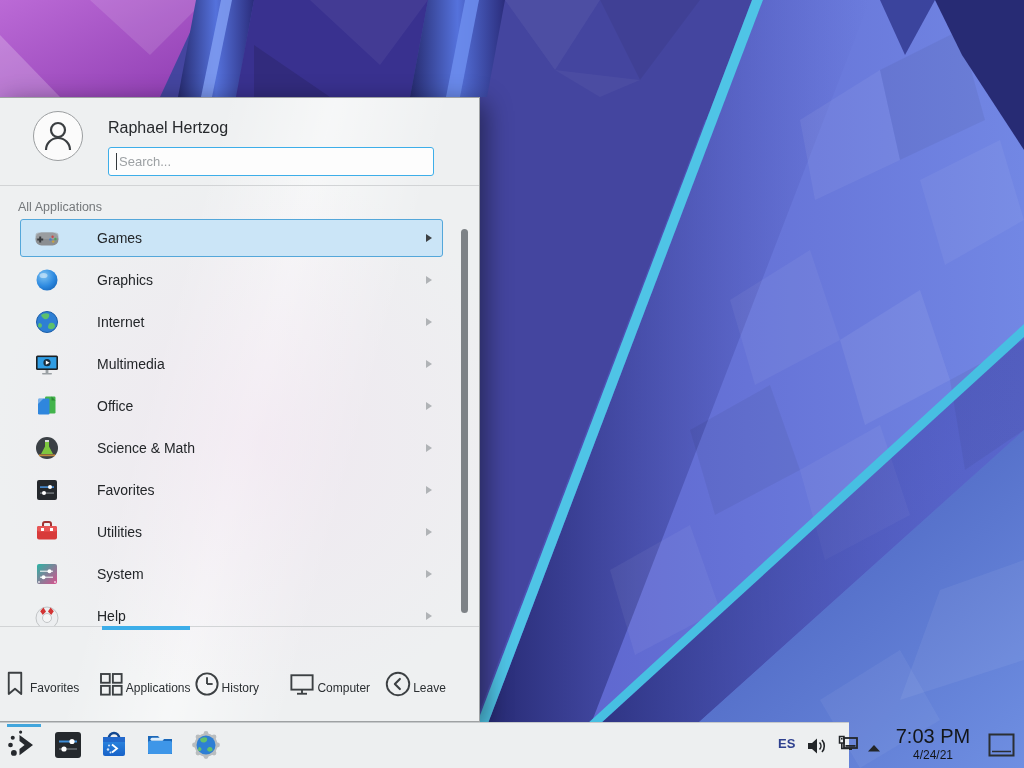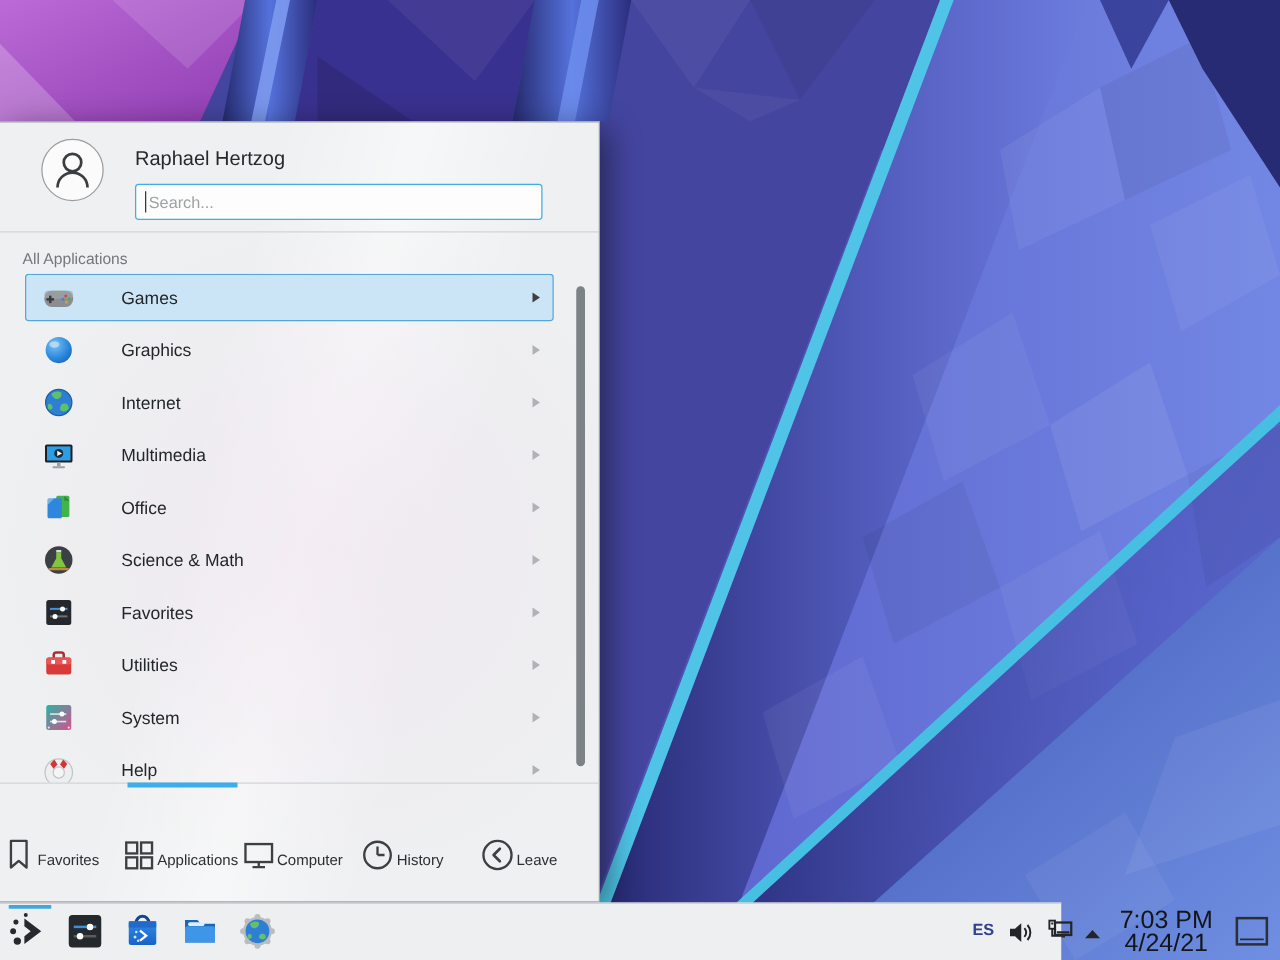--- a/index.html
+++ b/index.html
@@ -65,21 +65,21 @@
     position:absolute; left:0; top:722px; width:849px; height:46px;
     background:#edeff0; border-top:1px solid #c6c9cb;
   }
   .tb-launcher { position:absolute; left:6px; top:4px; width:36px; height:38px; }
   .tb-launcher .active-bar { position:absolute; left:1px; top:-3px; width:34px; height:3px; background:#42a6dd; }
   .tb-icon { position:absolute; top:6px; width:32px; height:32px; }
   .tray-label { position:absolute; top:13px; font-size:13px; font-weight:bold; color:#2f418f; }
   .tray-icon { position:absolute; }
   .clock { position:absolute; left:886px; top:2px; width:94px; text-align:center; color:#131619; }
   .clock .time { font-size:20px; line-height:22px; }
-  .clock .date { font-size:20px; line-height:16px; }
+  .clock .date { font-size:12px; line-height:16px; }
   .show-desktop { position:absolute; left:988px; top:9px; width:27px; height:27px; }
 </style>
 </head>
 <body>
 
 <div class="screen">
 
   <svg class="wallpaper" viewBox="0 0 1024 768" preserveAspectRatio="none">
     <defs>
       <linearGradient id="gBase" x1="0" y1="0" x2="1" y2="1">
@@ -347,33 +347,33 @@
           <svg viewBox="0 0 24 24">
               <rect x="4" y="4" width="7" height="7" fill="none" stroke="#3c4043" stroke-width="1.5"></rect>
               <rect x="13.5" y="4" width="7" height="7" fill="none" stroke="#3c4043" stroke-width="1.5"></rect>
               <rect x="4" y="13.5" width="7" height="7" fill="none" stroke="#3c4043" stroke-width="1.5"></rect>
               <rect x="13.5" y="13.5" width="7" height="7" fill="none" stroke="#3c4043" stroke-width="1.5"></rect>
             </svg>
           <span class="tab-label">Applications</span>
         </div>
         <div class="k-tab">
           <svg viewBox="0 0 24 24">
+              <circle cx="12" cy="12" r="8.5" fill="none" stroke="#3c4043" stroke-width="1.5"></circle>
+              <line x1="12" y1="12" x2="12" y2="6.5" stroke="#3c4043" stroke-width="1.5"></line>
+              <line x1="12" y1="12" x2="16.5" y2="12" stroke="#3c4043" stroke-width="1.5"></line>
+            </svg>
+          <span class="tab-label">History</span>
+        </div>
+        <div class="k-tab">
+          <svg viewBox="0 0 24 24">
               <rect x="3.5" y="5" width="17" height="11.5" fill="none" stroke="#3c4043" stroke-width="1.5"></rect>
               <line x1="12" y1="16.5" x2="12" y2="19.5" stroke="#3c4043" stroke-width="1.5"></line>
               <line x1="8" y1="19.8" x2="16" y2="19.8" stroke="#3c4043" stroke-width="1.5"></line>
             </svg>
           <span class="tab-label">Computer</span>
-        </div>
-        <div class="k-tab">
-          <svg viewBox="0 0 24 24">
-              <circle cx="12" cy="12" r="8.5" fill="none" stroke="#3c4043" stroke-width="1.5"></circle>
-              <line x1="12" y1="12" x2="12" y2="6.5" stroke="#3c4043" stroke-width="1.5"></line>
-              <line x1="12" y1="12" x2="16.5" y2="12" stroke="#3c4043" stroke-width="1.5"></line>
-            </svg>
-          <span class="tab-label">History</span>
         </div>
         <div class="k-tab">
           <svg viewBox="0 0 24 24">
               <circle cx="12" cy="12" r="9" fill="none" stroke="#3c4043" stroke-width="1.5"></circle>
               <path d="M13.5 8 L9.5 12 L13.5 16" fill="none" stroke="#3c4043" stroke-width="1.7" stroke-linecap="round" stroke-linejoin="round"></path>
             </svg>
           <span class="tab-label">Leave</span>
         </div>
       </div>
     </div>

